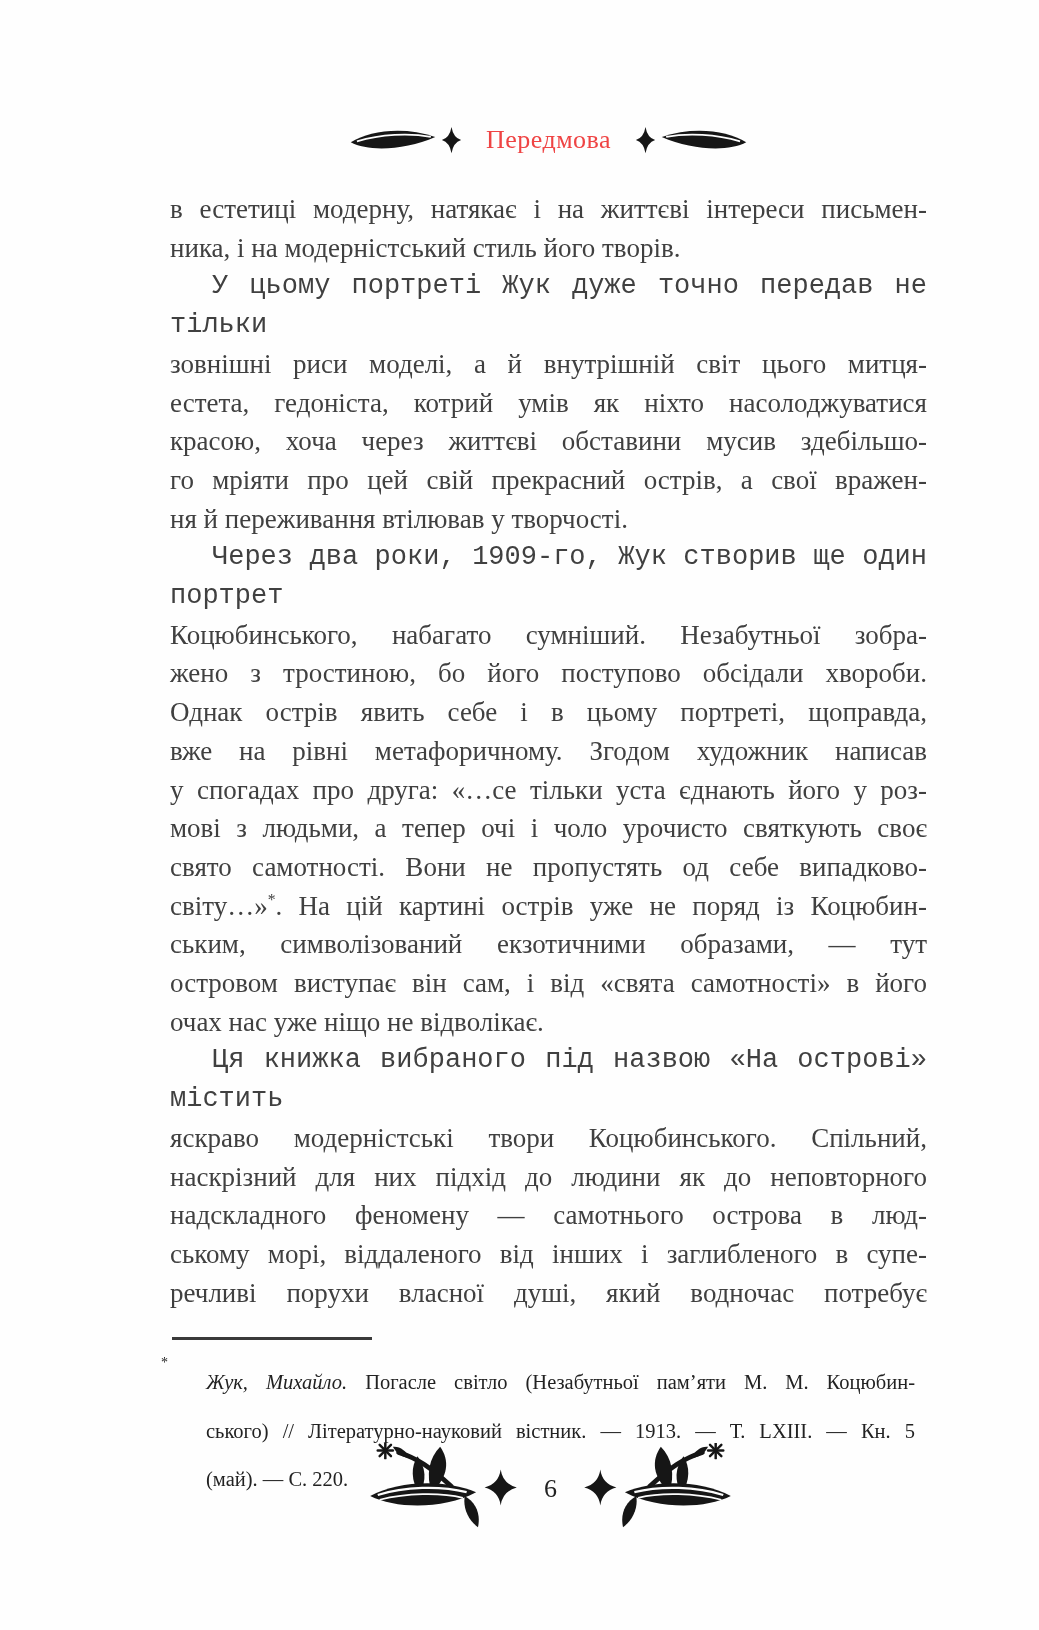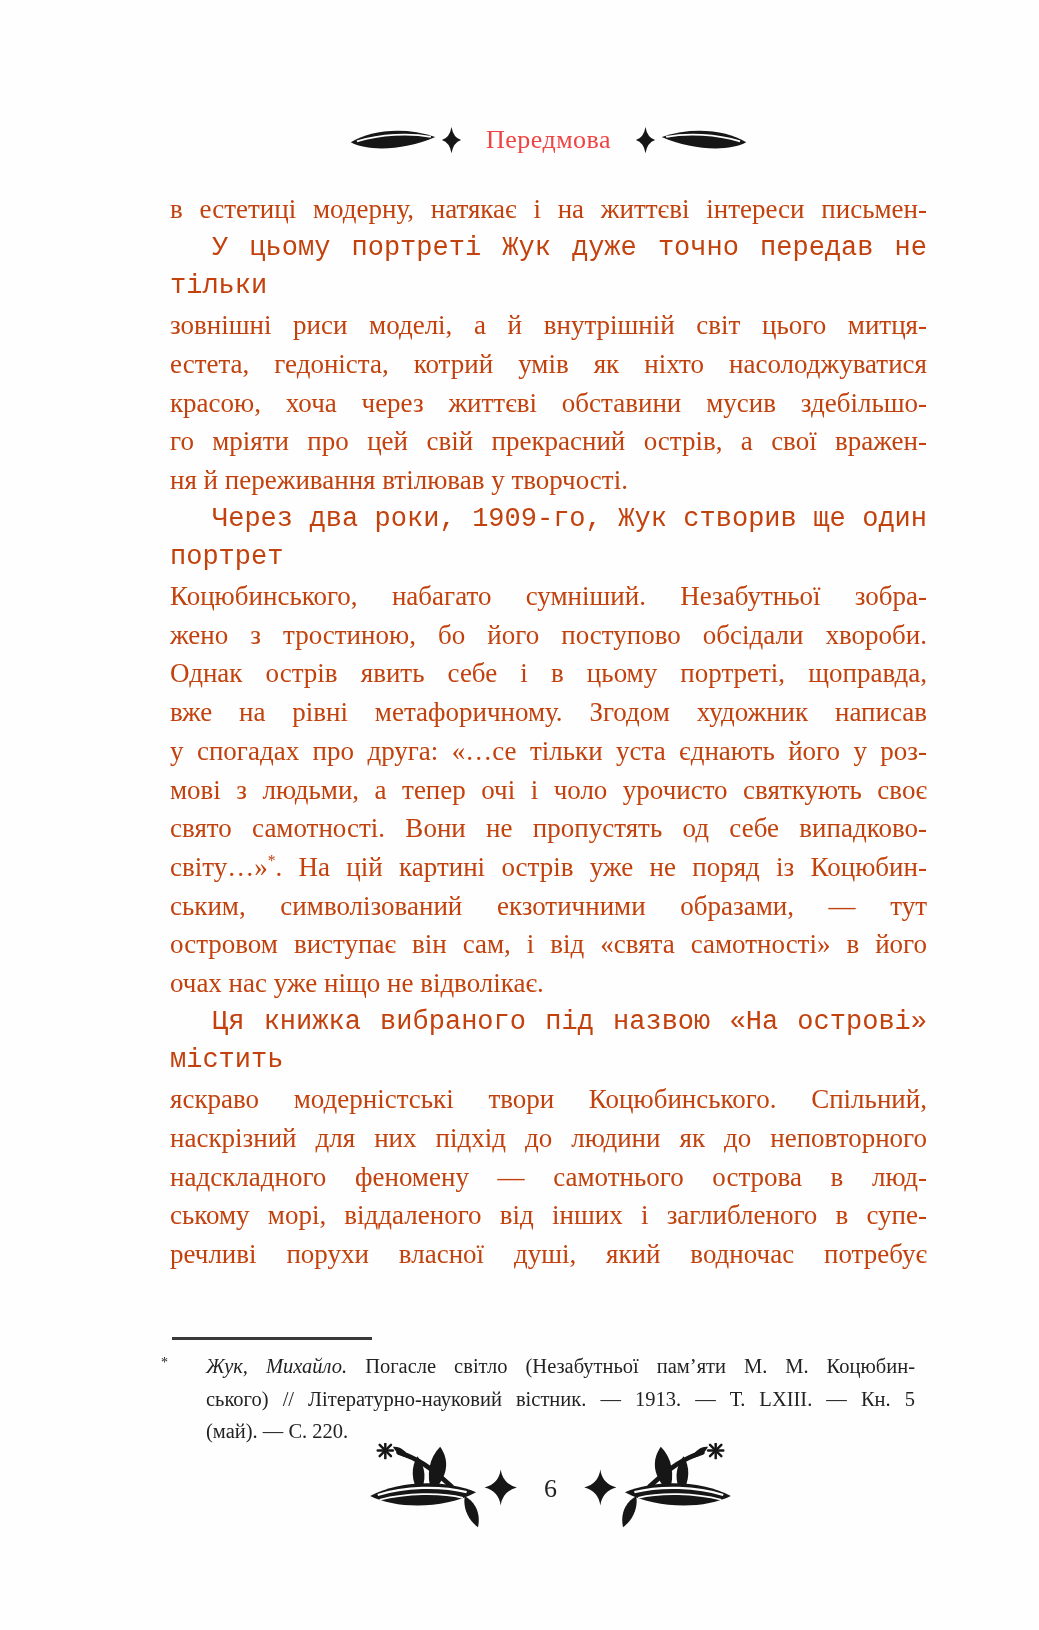--- a/index.html
+++ b/index.html
@@ -23,41 +23,41 @@
   .header-title {
     font-size:26px; letter-spacing:0.5px; color:#ef4444;
     margin:0 20px; white-space:nowrap;
   }
   .hdr-diamond { margin:0 4px; }
   .mirror { transform:scaleX(-1); }
 
   
   .body-text {
     position:absolute; top:190px; left:170px; width:757px;
-    font-size:27px; line-height:38.7px; color:#c2410c;
+    font-size:27px; line-height:38.7px; color:#404040;
   }
   .line { text-align:justify; text-align-last:justify; white-space:normal; }
   .line.par-end { text-align-last:left; }
   .line.indent { text-indent:42px;font-family:Liberation Mono, monospace; }
   .line sup { font-size:0.58em; vertical-align:super; line-height:0; }
 
   
   .fn-rule {
     position:absolute; top:1337px; left:172px;
     width:200px; height:2.5px; background:#3a3a3a;
   }
   .footnote {
     position:absolute; top:1350px; left:170px; width:745px;
     font-size:20.5px; line-height:32.5px; color:#222;
   }
   .footnote .marker {
     position:absolute; left:-9px; top:-3px; font-size:14px;
   }
   .footnote .fline {
-    padding-left:36px; text-align:justify; text-align-last:justify;
+    padding-left:36px; text-align:justify; text-align-last:justify;margin-top:16px;
   }
   .footnote .fline.fn-last { text-align-last:left; }
   .footnote i { font-style:italic; }
 
   
   .footer {
     position:absolute; top:1443px; left:368px;
     display:flex; align-items:center;
   }
   .page-number {
@@ -83,20 +83,21 @@
       <path d="M12,1 Q14,13 23,16 Q14,19 12,31 Q10,19 1,16 Q10,13 12,1 Z" fill="#161616"></path>
     </svg>
     <svg class="mirror" viewBox="0 0 100 30" width="88" height="27">
       <path d="M2,17 C24,3 64,-1 98,11 C64,26 22,28 2,17 Z" fill="#161616"></path>
       <path d="M9,16 C36,8 68,6 93,11" stroke="#fdfdfd" stroke-width="2" fill="none"></path>
     </svg>
   </div>
 
   <div class="body-text">
     <div class="line">в естетиці модерну, натякає і на життєві інтереси письмен-</div>
+    <div class="line par-end">ника, і на модерністський стиль його творів.</div>
 
     <div class="line indent">У цьому портреті Жук дуже точно передав не тільки</div>
     <div class="line">зовнішні риси моделі, а й внутрішній світ цього митця-</div>
     <div class="line">естета, гедоніста, котрий умів як ніхто насолоджуватися</div>
     <div class="line">красою, хоча через життєві обставини мусив здебільшо-</div>
     <div class="line">го мріяти про цей свій прекрасний острів, а свої вражен-</div>
     <div class="line par-end">ня й переживання втілював у творчості.</div>
 
     <div class="line indent">Через два роки, 1909-го, Жук створив ще один портрет</div>
     <div class="line">Коцюбинського, набагато сумніший. Незабутньої зобра-</div>

